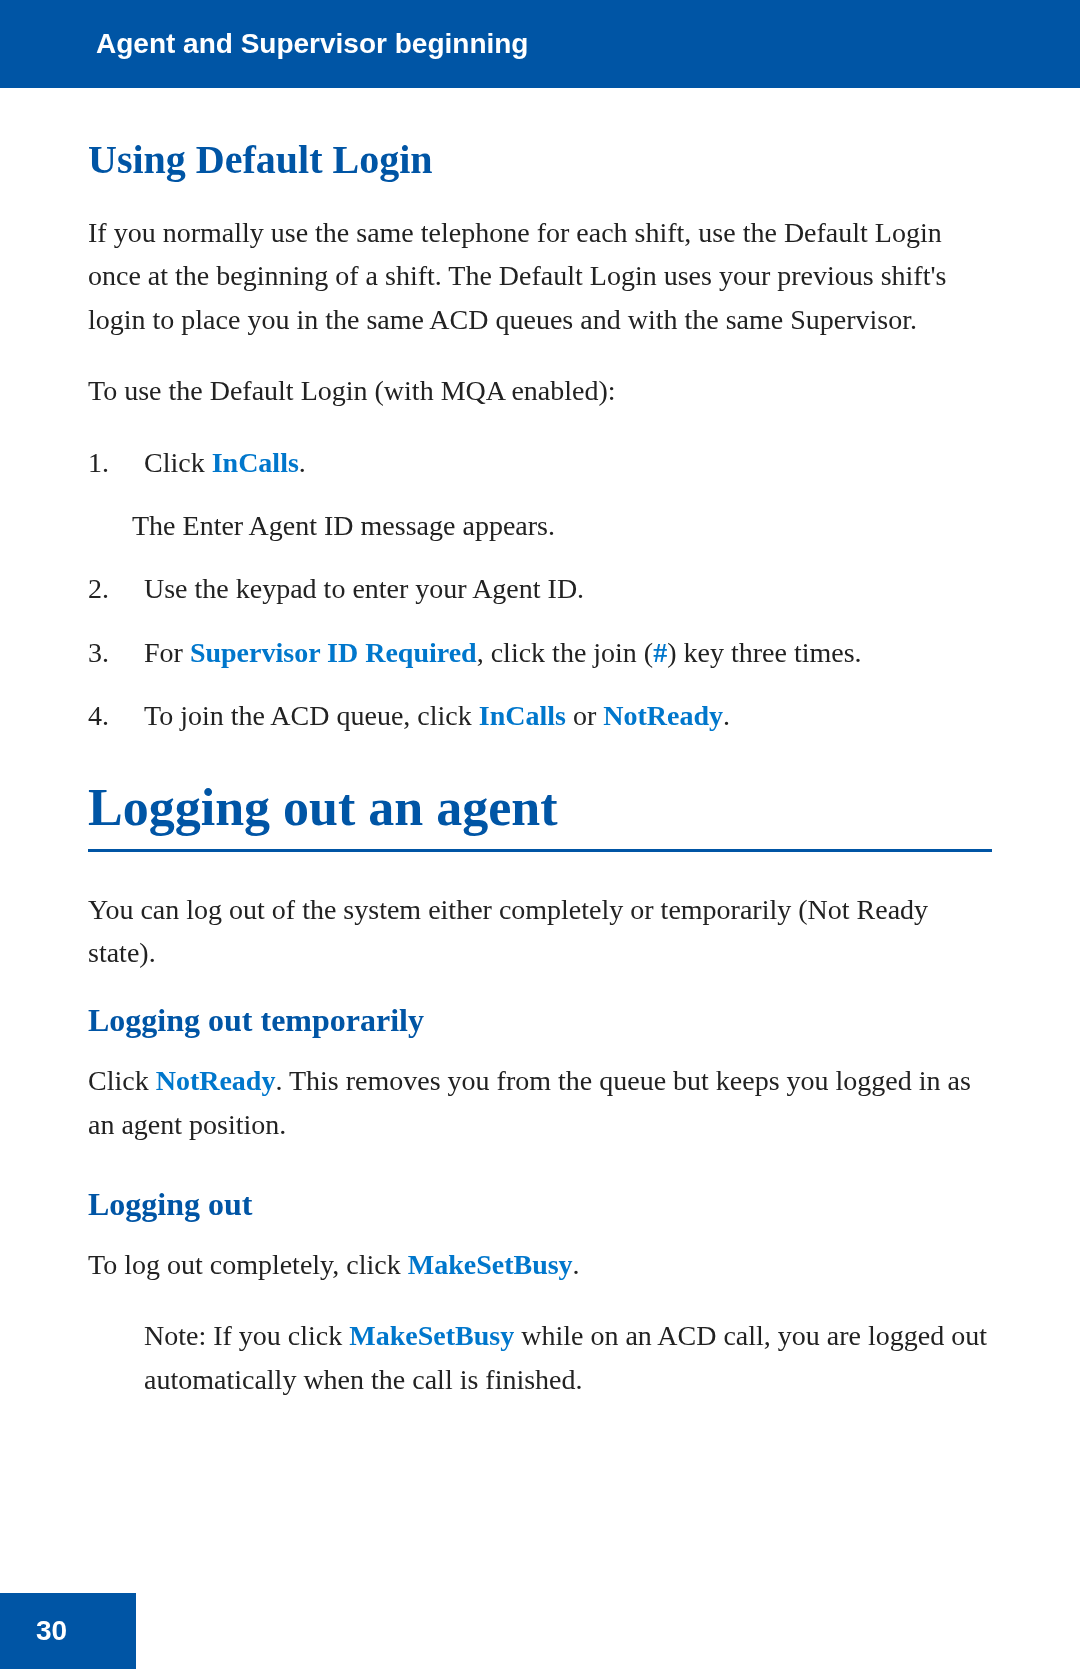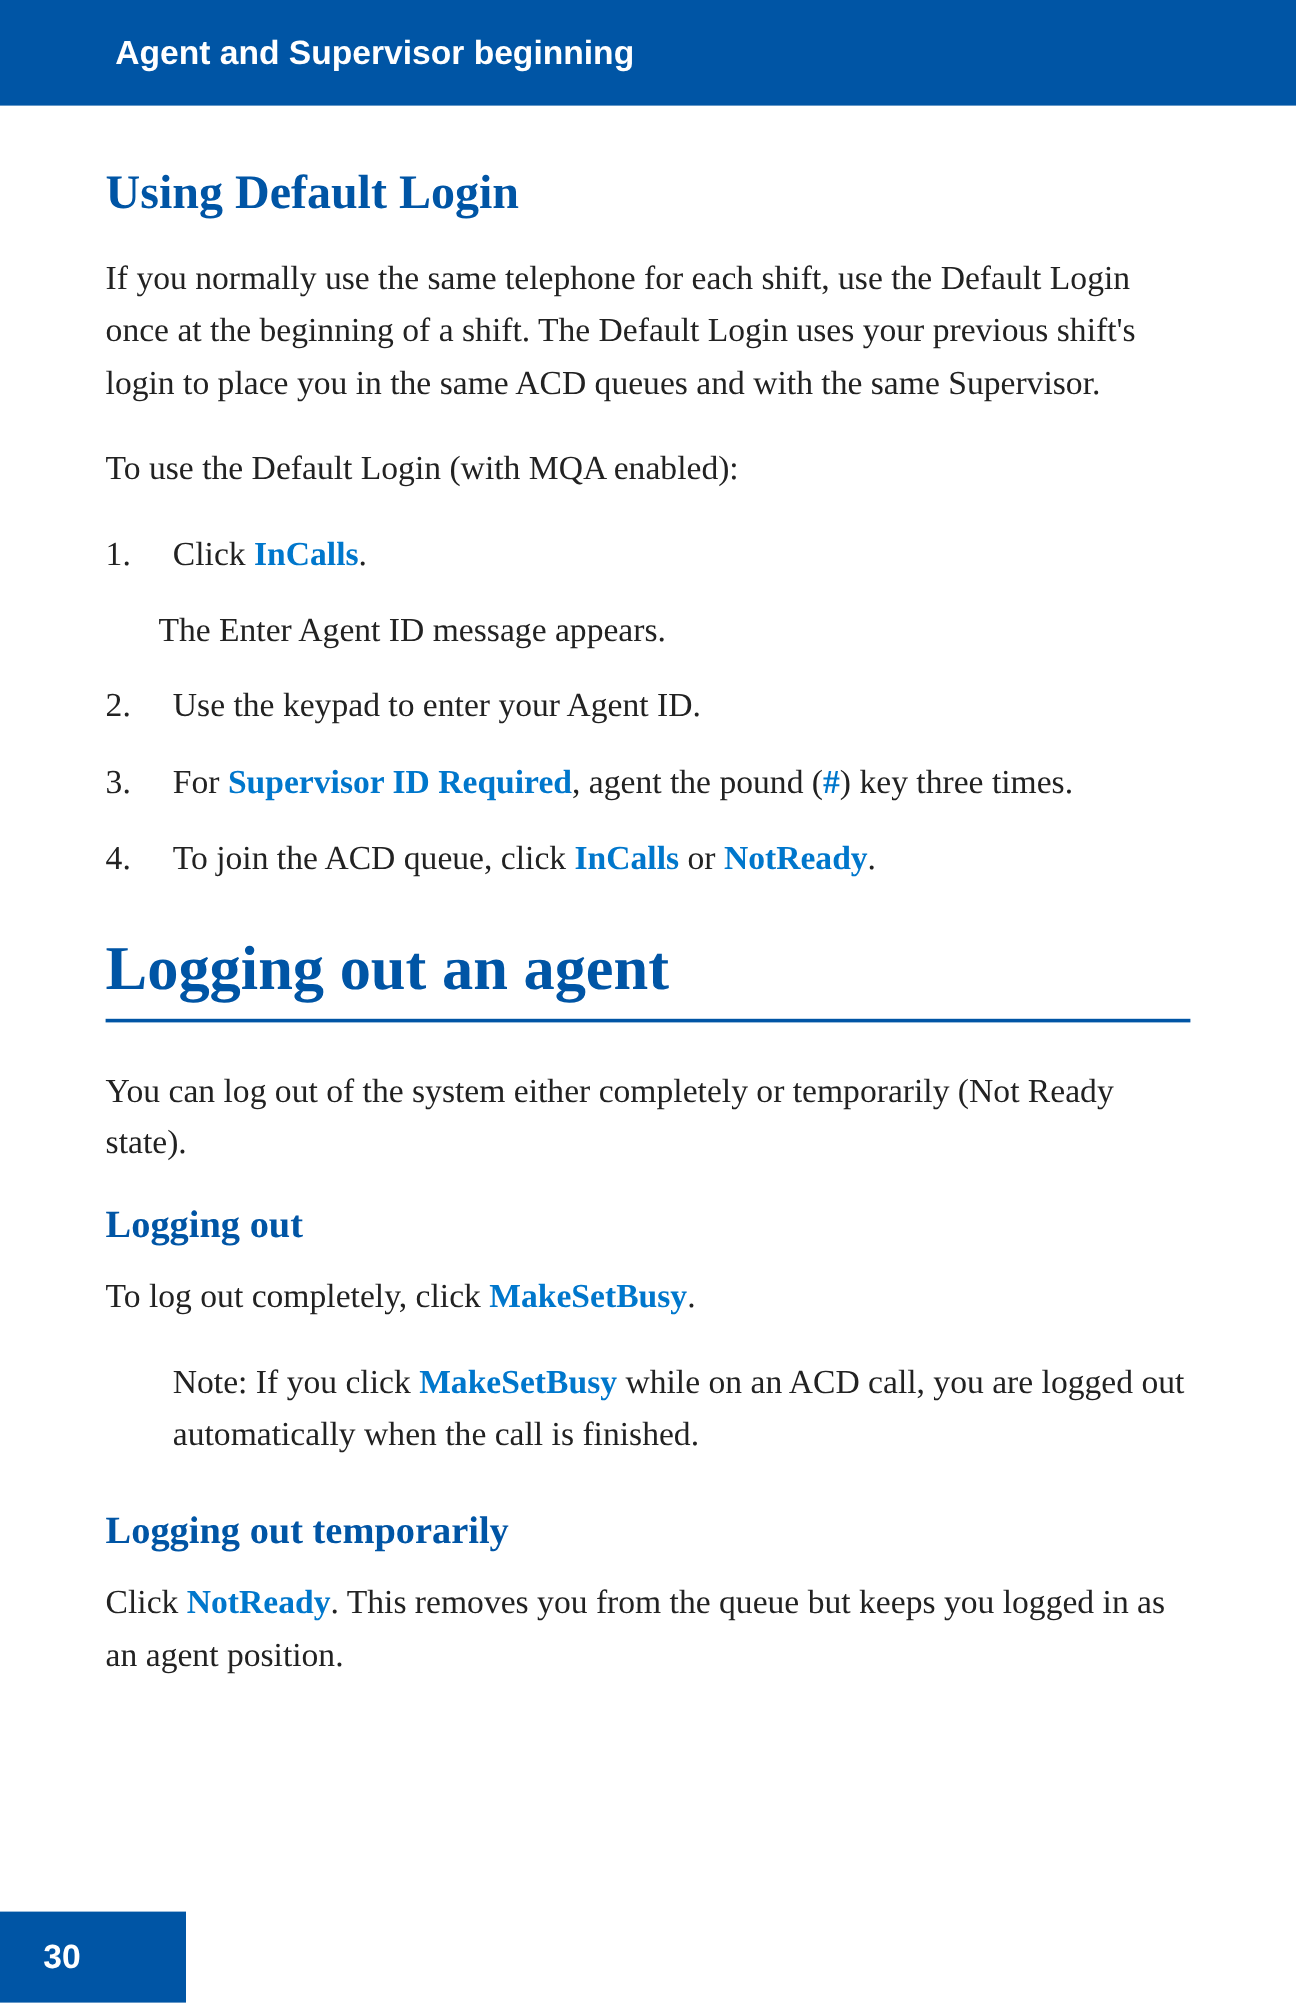--- a/index.html
+++ b/index.html
@@ -111,21 +111,21 @@
       margin-left: 56px;
       margin-top: 8px;
       font-size: 28px;
       line-height: 1.55;
     }
 
     .footer-bar {
       position: absolute;
       bottom: 0;
       left: 0;
-      width: 155px;
+      width: 136px;
       background-color: #0055a5;
       padding: 22px 36px;
     }
 
     .footer-page-number {
       color: #ffffff;
       font-size: 28px;
       font-weight: bold;
     }
 
@@ -163,55 +163,55 @@
       </li>
 
       <li>
         <span class="list-number">2.</span>
         <span class="list-content">Use the keypad to enter your Agent ID.</span>
       </li>
 
       <li>
         <span class="list-number">3.</span>
         <span class="list-content">
-          <span>For </span><a class="link-blue">Supervisor ID Required</a><span>, agent the pound (</span><a class="link-blue">#</a><span>) key three times.</span>
+          <span>For </span><a class="link-blue">Supervisor ID Required</a><span>, click the join (</span><a class="link-blue">#</a><span>) key three times.</span>
         </span>
       </li>
 
       <li>
         <span class="list-number">4.</span>
         <span class="list-content">
           <span>To join the ACD queue, click </span><a class="link-blue">InCalls</a><span> or </span><a class="link-blue">NotReady</a><span>.</span>
         </span>
       </li>
     </ol>
   </div>
 
   <div class="section-block">
     <h1 class="big-heading">Logging out an agent</h1>
     <hr class="divider-section">
 
     <p class="body-text">You can log out of the system either completely or temporarily (Not Ready state).</p>
+
+    <div class="section-block">
+      <h3 class="section-heading-h3">Logging out temporarily</h3>
+      <p class="body-text">
+        <span>Click </span><a class="link-blue">NotReady</a><span>. This removes you from the queue but keeps you logged in as an agent position.</span>
+      </p>
+    </div>
 
     <div class="section-block">
       <h3 class="section-heading-h3">Logging out</h3>
       <p class="body-text">
         <span>To log out completely, click </span><a class="link-blue">MakeSetBusy</a><span>.</span>
       </p>
       <div class="note-block">
         <span>Note:  If you click </span><a class="link-blue">MakeSetBusy</a><span> while on an ACD call, you are logged out automatically when the call is finished.</span>
       </div>
     </div>
 
-    <div class="section-block">
-      <h3 class="section-heading-h3">Logging out temporarily</h3>
-      <p class="body-text">
-        <span>Click </span><a class="link-blue">NotReady</a><span>. This removes you from the queue but keeps you logged in as an agent position.</span>
-      </p>
-    </div>
-
   </div>
 
 </div>
 
 <div class="footer-bar">
   <span class="footer-page-number">30</span>
 </div>
 
 </body></html>

